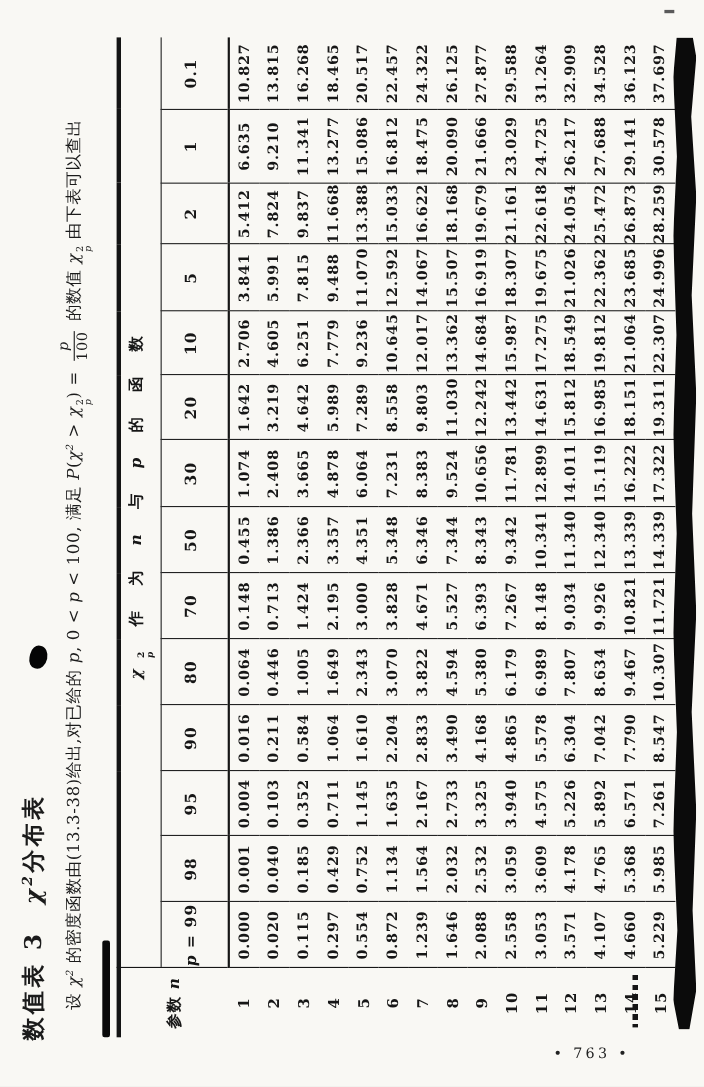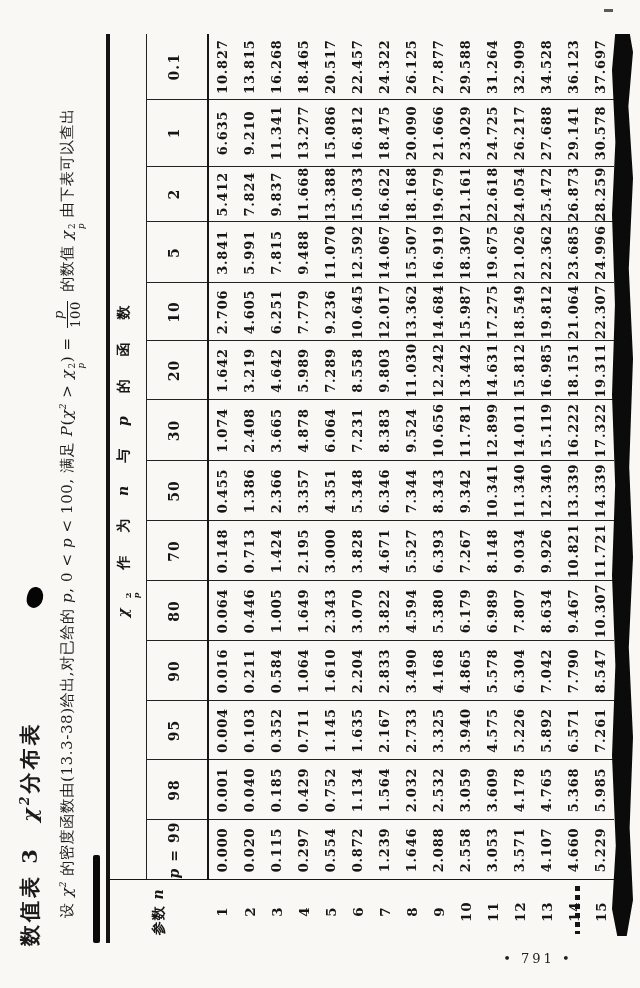--- a/index.html
+++ b/index.html
@@ -393,19 +393,19 @@
             <td>22.307</td>
             <td>24.996</td>
             <td>28.259</td>
             <td>30.578</td>
             <td>37.697</td>
           </tr>
         </tbody>
     </table>
   </div>
 
-  <div class="page-num">• 791 •</div>
+  <div class="page-num">• 763 •</div>
   <div class="gutter"></div>
   <div class="ink-dot"></div>
   <div class="streak"></div>
   <div class="edge-dashes"></div>
   <div class="top-dash"></div>
 </div>
 
 </body></html>

